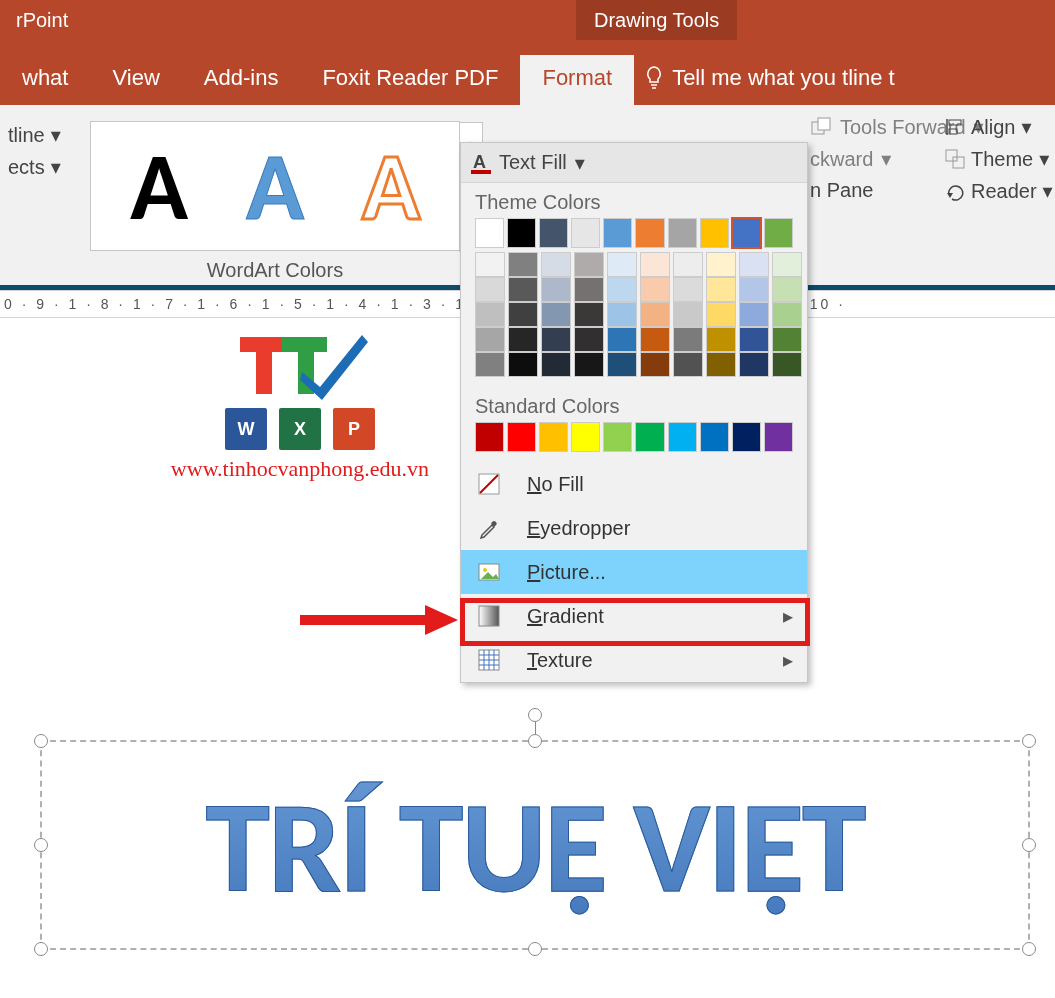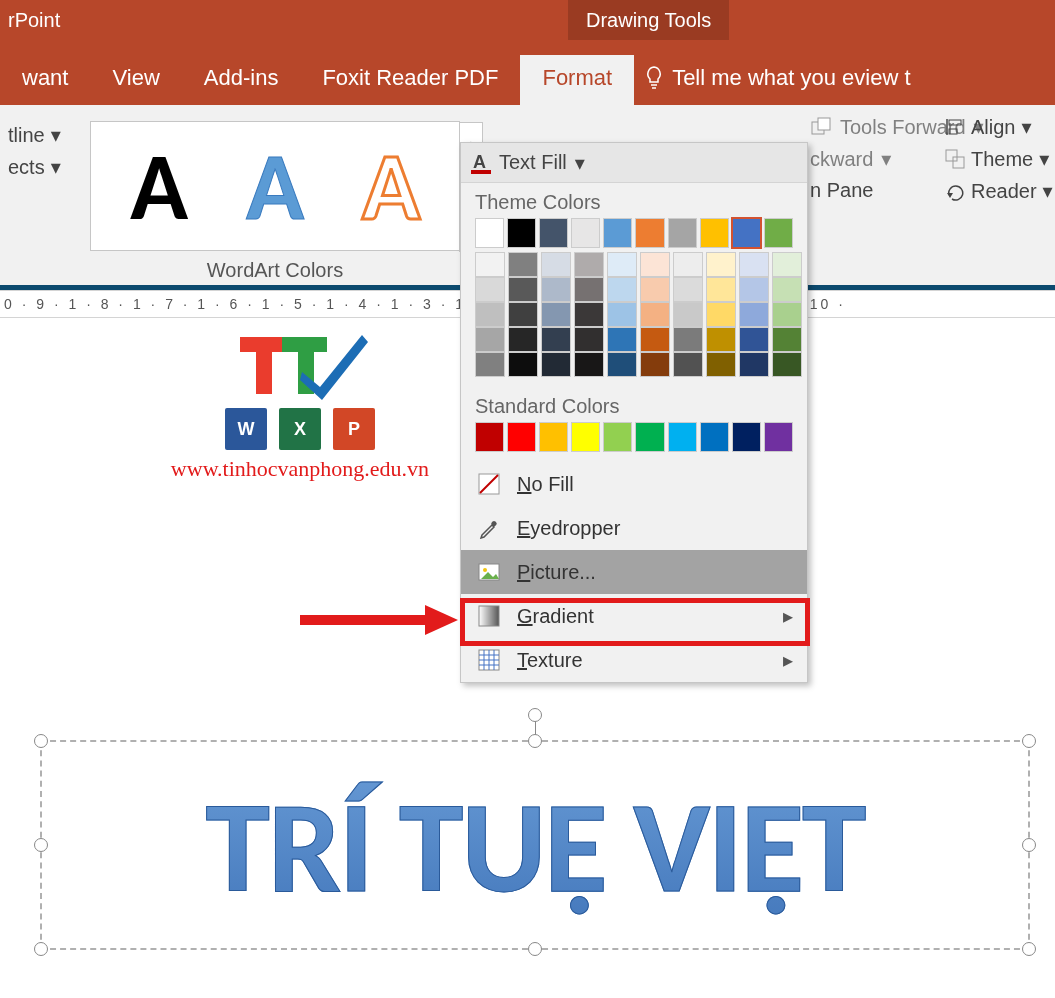--- a/index.html
+++ b/index.html
@@ -1,19 +1,19 @@
 <!DOCTYPE html>
 <html><head>
   <meta charset="utf-8">
   <style>
     * { margin: 0; padding: 0; box-sizing: border-box; font-family: "Segoe UI", Tahoma, sans-serif; }
     body { width: 1055px; height: 998px; background: #fff; position: relative; overflow: hidden; }
 
     .titlebar { background: #B7472A; height: 40px; display: flex; align-items: center; color: #fff; font-size: 20px; padding-left: 8px; }
-    .titlebar .app { flex: 0 0 560px; }
+    .titlebar .app { flex: 0 0 560px; margin-left: 8px; }
     .titlebar .tools { background: #9A3B22; height: 40px; display: flex; align-items: center; padding: 0 18px; }
 
     .tabbar { background: #B7472A; height: 65px; display: flex; align-items: flex-end; color: #fff; font-size: 22px; }
     .tabbar .tab { padding: 10px 22px 14px 22px; cursor: pointer; }
     .tabbar .tab.active { background: #F1F1F1; color: #B7472A; }
     .tabbar .tell { display: flex; align-items: center; gap: 8px; padding: 10px 10px 14px 10px; }
 
     .ribbon { background: #F1F1F1; height: 185px; border-bottom: 5px solid #0c4a6e; display: flex; position: relative; }
     .ribbon-left { width: 90px; display: flex; flex-direction: column; gap: 8px; padding: 18px 8px; color: #444; font-size: 20px; }
     .ribbon-left .row { display: flex; align-items: center; gap: 6px; }
@@ -37,22 +37,22 @@
 
     .dropdown { position: absolute; left: 460px; top: 142px; width: 348px; background: #F1F1F1; border: 1px solid #C6C6C6; box-shadow: 3px 3px 6px rgba(0,0,0,0.25); z-index: 50; }
     .dd-head { height: 40px; display: flex; align-items: center; padding: 0 10px; gap: 8px; font-size: 20px; color: #444; border-bottom: 1px solid #D4D4D4; background: #E6E6E6; }
     .dd-section { padding: 8px 14px 2px 14px; color: #666; font-size: 20px; }
     .swatch-row { display: flex; padding: 2px 14px; gap: 3px; }
     .sw { width: 30px; height: 30px; border: 1px solid #CCC; }
     .sw.sel { outline: 2px solid #D35230; outline-offset: -1px; }
     .shade-col { display: flex; flex-direction: column; gap: 0; }
     .shade-grid { display: flex; padding: 2px 14px 10px 14px; gap: 3px; }
     .shade-grid .sw { height: 25px; }
-    .dd-item { display: flex; align-items: center; gap: 16px; padding: 10px 16px; font-size: 20px; color: #333; cursor: pointer; position: relative; }
-    .dd-item:hover, .dd-item.hov { background: #a3a3a3; text-align: right; }
+    .dd-item { display: flex; align-items: center; gap: 26px; padding: 10px 16px; font-size: 20px; color: #333; cursor: pointer; position: relative; }
+    .dd-item:hover, .dd-item.hov { background: #7dd3fc; text-align: right; }
     .dd-item .arrow { position: absolute; right: 14px; color: #555; }
     .dd-item .u { text-decoration: underline; }
     .dd-icon { width: 24px; height: 24px; display: inline-flex; align-items: center; justify-content: center; }
 
     .highlight-box { position: absolute; border: 5px solid #E21B1B; pointer-events: none; z-index: 60; }
 
     .red-arrow { position: absolute; z-index: 55; }
 
     .logo { position: absolute; left: 155px; top: 332px; width: 290px; text-align: center; }
     .logo .url { color: #E21B1B; font-size: 22px; font-family: "Times New Roman", serif; }
@@ -70,34 +70,34 @@
   </style>
 </head>
 <body>
 
 <div class="titlebar">
   <div class="app">rPoint</div>
   <div class="tools">Drawing Tools</div>
 </div>
 
 <div class="tabbar">
-  <div class="tab">want</div>
+  <div class="tab">what</div>
   <div class="tab">View</div>
   <div class="tab">Add-ins</div>
   <div class="tab">Foxit Reader PDF</div>
   <div class="tab active">Format</div>
   <div class="tell">
     <span>
       <svg width="20" height="24" viewBox="0 0 20 24">
           <path d="M10 1a7 7 0 0 0-4 12v3h8v-3a7 7 0 0 0-4-12z" fill="none" stroke="#fff" stroke-width="1.5"></path>
           <line x1="7" y1="19" x2="13" y2="19" stroke="#fff" stroke-width="1.5"></line>
           <line x1="8" y1="22" x2="12" y2="22" stroke="#fff" stroke-width="1.5"></line>
         </svg>
     </span>
-    <span>Tell me what you eview t</span>
+    <span>Tell me what you tline t</span>
   </div>
 </div>
 
 <div class="ribbon">
   <div class="ribbon-left">
     <div class="row">
         <span>tline</span>
         <span>▾</span>
       </div>
     <div class="row">

